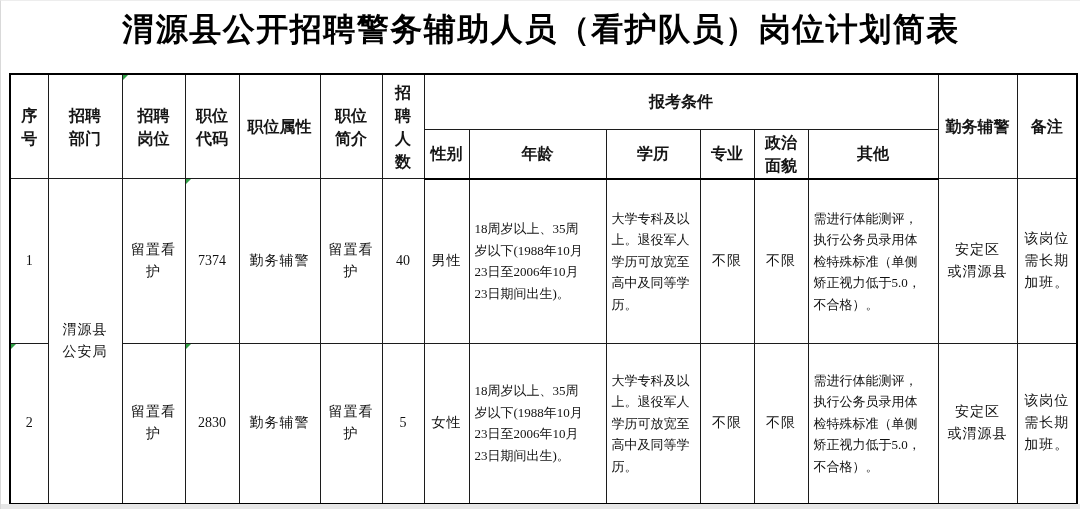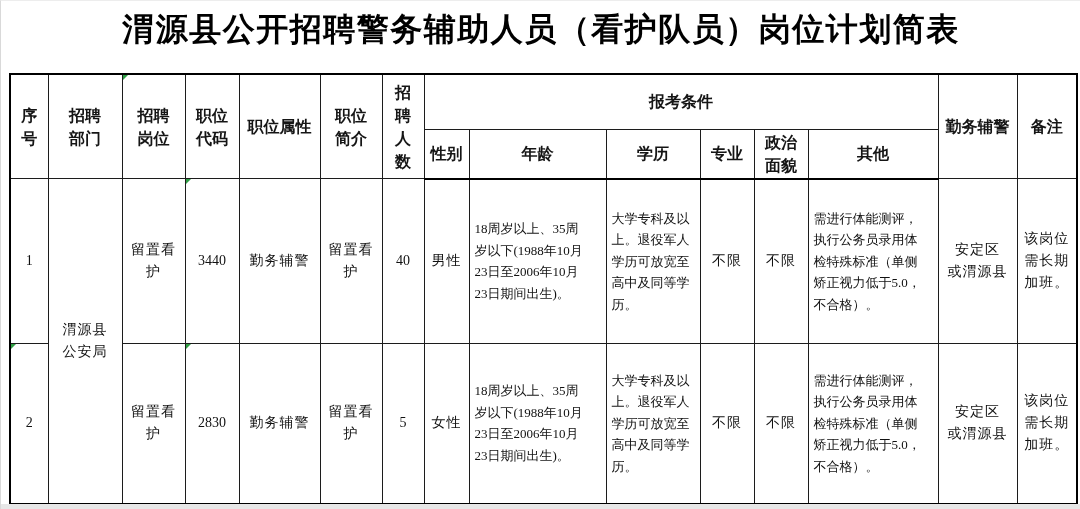--- a/index.html
+++ b/index.html
@@ -138,21 +138,21 @@
       <th>政治
 面貌</th>
       <th>其他</th>
     </tr>
 
     <tr style="height:165px">
       <td class="num">1</td>
       <td rowspan="2">渭源县
 公安局</td>
       <td>留置看护</td>
-      <td class="num"><span class="flag"></span><span>3440</span></td>
+      <td class="num"><span class="flag"></span><span>7374</span></td>
       <td>勤务辅警</td>
       <td>留置看护</td>
       <td class="num">40</td>
       <td>男性</td>
       <td class="small">18周岁以上、35周
 岁以下(1988年10月
 23日至2006年10月
 23日期间出生)。</td>
       <td class="small">大学专科及以
 上。退役军人

